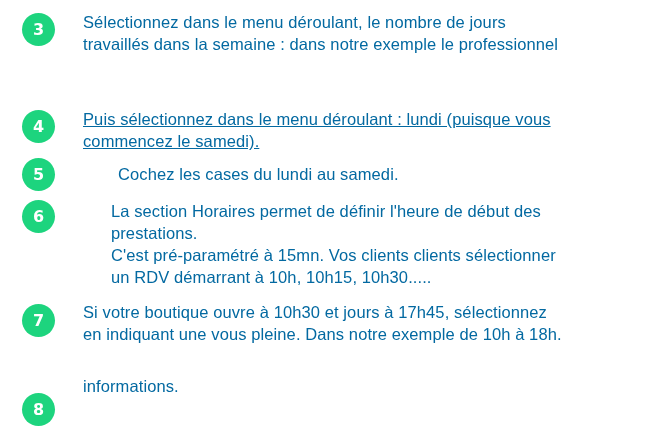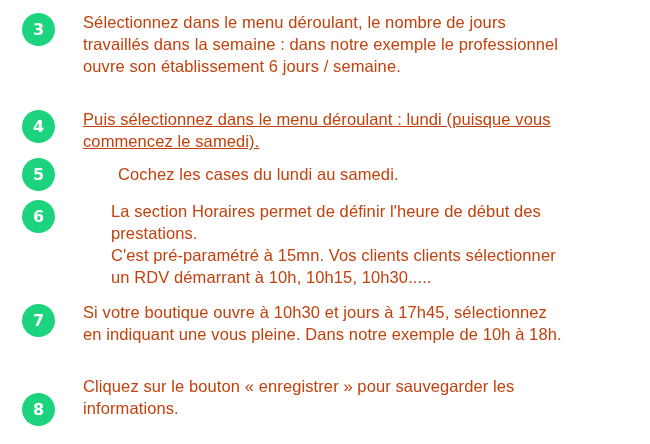--- a/index.html
+++ b/index.html
@@ -29,35 +29,34 @@
       text-align: center;
       font-family: "DejaVu Sans", sans-serif;
     }
     .step-text {
       position: absolute;
       left: 83px;
       width: 560px;
       font-size: 16.5px;
       line-height: 22px;
       letter-spacing: 0.1px;
-      color: #c2410c;
+      color: #0369a1;
       margin: 0;
     }
     .step-text p {
       margin: 0;
     }
   </style>
 </head>
 <body>
 
 <div class="step-badge" style="top:13px;">3</div>
 <div class="step-text" style="top:11px;">
   <p>Sélectionnez dans le menu déroulant, le nombre de jours</p>
   <p>travaillés dans la semaine : dans notre exemple le professionnel</p>
-  <p>ouvre son établissement 6 jours / semaine.</p>
 </div>
 
 <div class="step-badge" style="top:110px;">4</div>
 <div class="step-text" style="top:108px;text-decoration:underline;">
   <p>Puis sélectionnez dans le menu déroulant : lundi (puisque vous</p>
   <p>commencez le samedi).</p>
 </div>
 
 <div class="step-badge" style="top:158px;">5</div>
 <div class="step-text" style="top:163px;margin-left:35px;">
@@ -73,15 +72,14 @@
 </div>
 
 <div class="step-badge" style="top:304px;">7</div>
 <div class="step-text" style="top:301px;">
   <p>Si votre boutique ouvre à 10h30 et jours à 17h45, sélectionnez</p>
   <p>en indiquant une vous pleine. Dans notre exemple de 10h à 18h.</p>
 </div>
 
 <div class="step-badge" style="top:393px;">8</div>
 <div class="step-text" style="top:375px;">
-  <p>Cliquez sur le bouton « enregistrer » pour sauvegarder les</p>
   <p>informations.</p>
 </div>
 
 </body></html>

